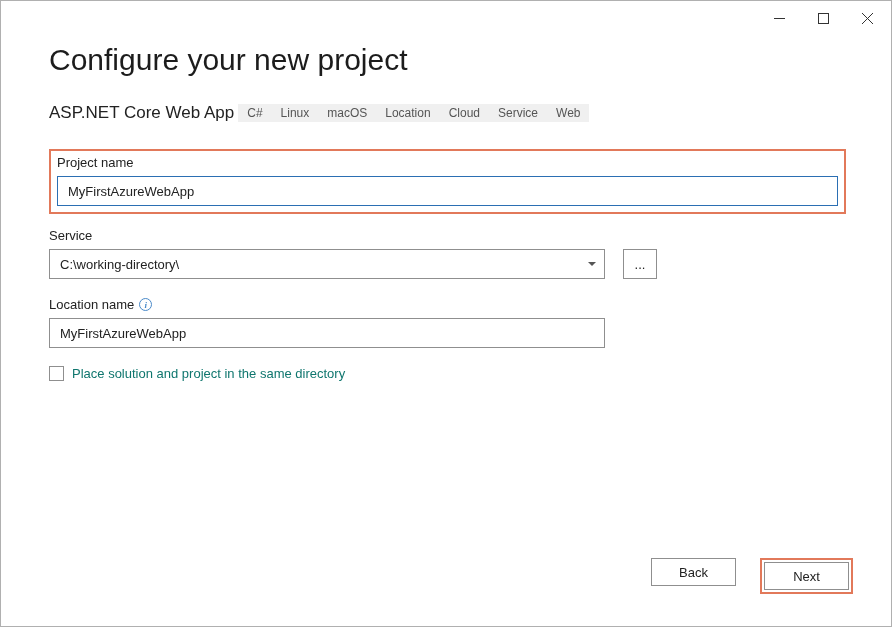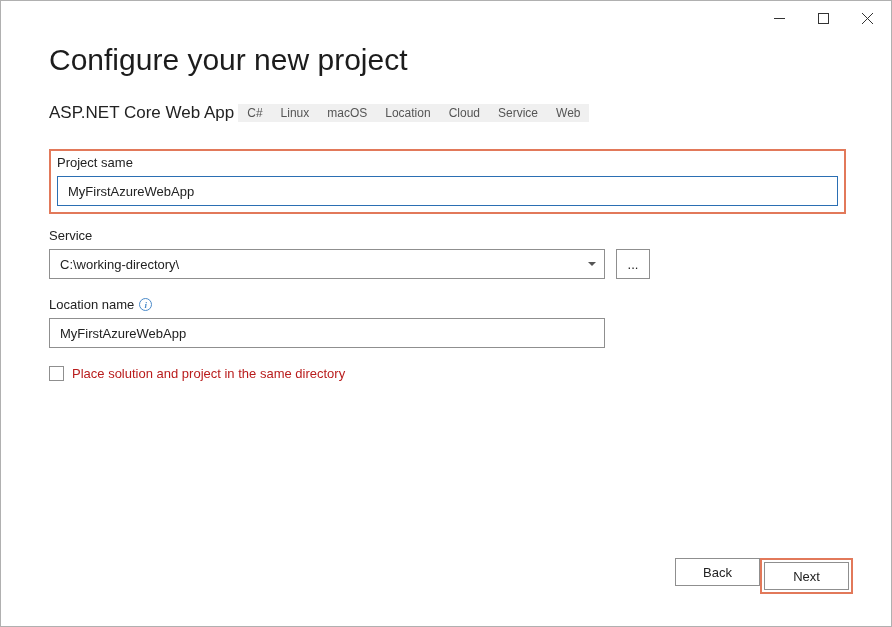--- a/index.html
+++ b/index.html
@@ -102,21 +102,21 @@
       outline: none;
     }
     .text-input.focused {
       border: 1px solid #2b6fb3;
     }
     .field-group {
       margin-bottom: 18px;
     }
     .location-row {
       display: flex;
-      gap: 11px;
+      gap: 18px;
       align-items: flex-end;
     }
     .dropdown {
       width: 556px;
       height: 30px;
       border: 1px solid #8f8f8f;
       display: flex;
       align-items: center;
       justify-content: space-between;
       padding: 0 8px 0 10px;
@@ -149,28 +149,28 @@
       margin-top: 4px;
     }
     .checkbox {
       width: 15px;
       height: 15px;
       border: 1px solid #8f8f8f;
       background: #fff;
     }
     .checkbox-label {
       font-size: 13px;
-      color: #b91c1c;
+      color: #0f766e;
     }
     .footer {
       position: absolute;
       bottom: 32px;
       right: 38px;
       display: flex;
-      gap: 0;
+      gap: 24px;
     }
     .btn {
       width: 85px;
       height: 28px;
       border: 1px solid #8f8f8f;
       background: #fff;
       font-size: 13px;
       color: #222;
       display: flex;
       align-items: center;
@@ -212,21 +212,21 @@
     <span class="tag">C#</span>
     <span class="tag">Linux</span>
     <span class="tag">macOS</span>
     <span class="tag">Location</span>
     <span class="tag">Cloud</span>
     <span class="tag">Service</span>
     <span class="tag">Web</span>
   </div>
 
   <div class="highlight-box">
-    <div class="field-label">Project same</div>
+    <div class="field-label">Project name</div>
     <input class="text-input focused" style="width: 100%;" type="text" value="MyFirstAzureWebApp">
   </div>
 
   <div class="field-group">
     <div class="field-label">Service</div>
     <div class="location-row">
       <div class="dropdown">
         <span>C:\working-directory\</span>
         <span class="dd-arrow"></span>
       </div>

